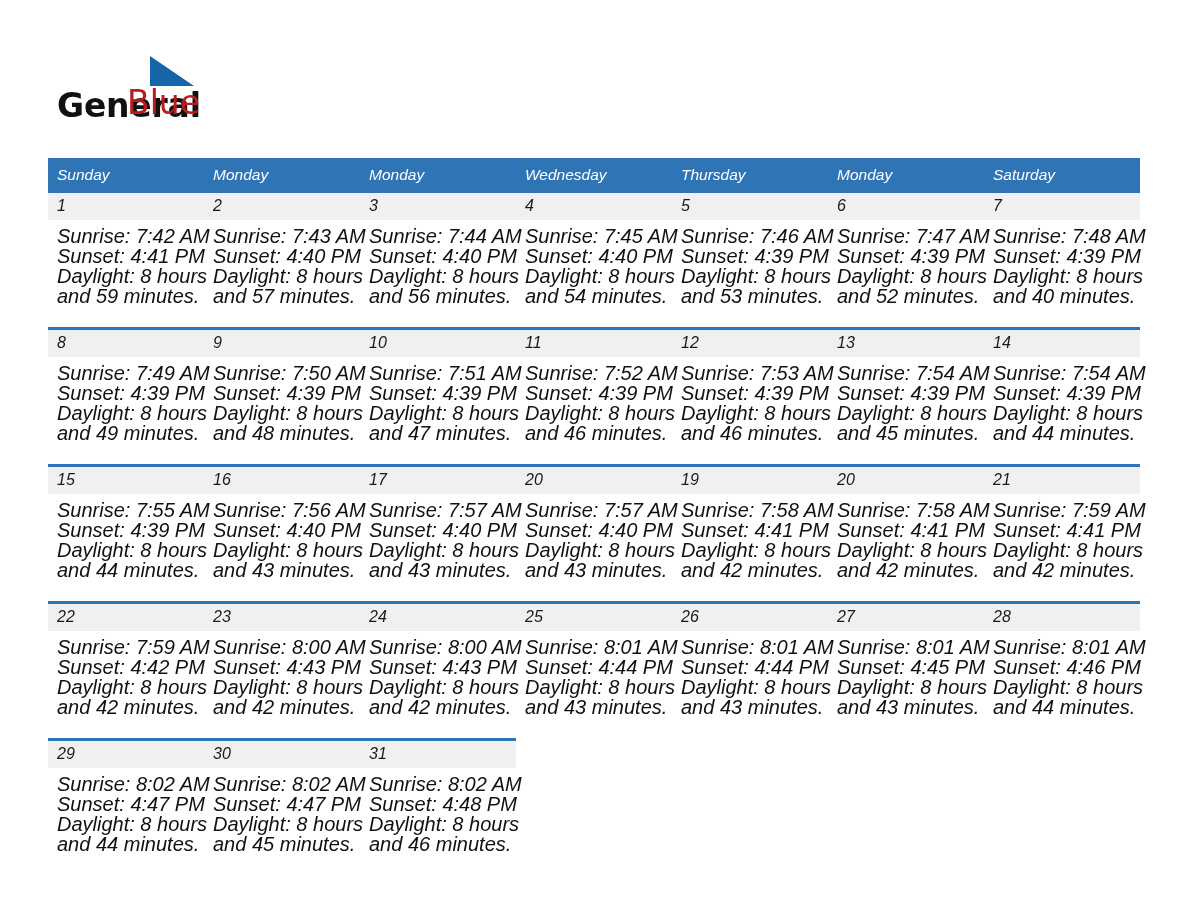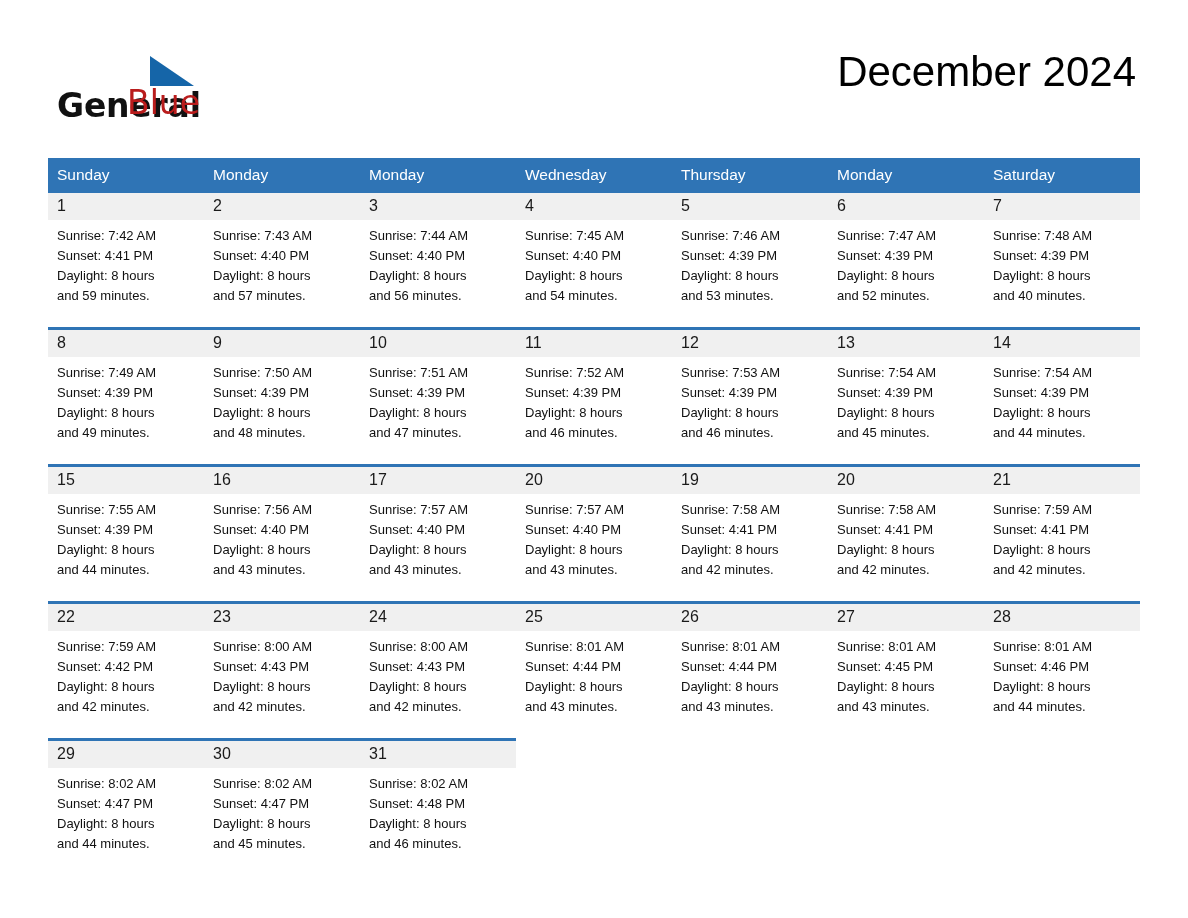--- a/index.html
+++ b/index.html
@@ -85,20 +85,21 @@
     text-align: right;
     white-space: nowrap;
   }
 
   
   .calendar {
     position: absolute;
     left: 48px;
     top: 158px;
     width: 1092px;
+    font-style: italic;
   }
   table.cal {
     width: 1092px;
     border-collapse: collapse;
     table-layout: fixed;
   }
   table.cal th {
     background: #2f74b5;
     color: #ffffff;
     font-size: 15.5px;
@@ -138,40 +139,39 @@
     height: 16px;
   }
   td.daycell.empty .daynum {
     background: #f0f0f0;
   }
   td.daycell.blank .daynum {
     background: #ffffff;
   }
   .info {
     padding: 6px 4px 0 9px;
-    font-size: 13px;
+    font-size: 20px;
     line-height: 20px;
     color: #111111;
   }
   .info div {
     white-space: nowrap;
   }
 </style>
 </head>
 <body>
 
 <div class="page">
 
   <div class="top">
     <div class="logo">
       <span class="logo-general">General</span>
       <span class="logo-tri"></span>
       <span class="logo-blue">Blue</span>
     </div>
-    <div class="title">December 2024</div>
   </div>
 
   <div class="calendar">
     <table class="cal">
       <thead>
         <tr>
           <th>Sunday</th>
           <th>Monday</th>
           <th>Monday</th>
           <th>Wednesday</th>

